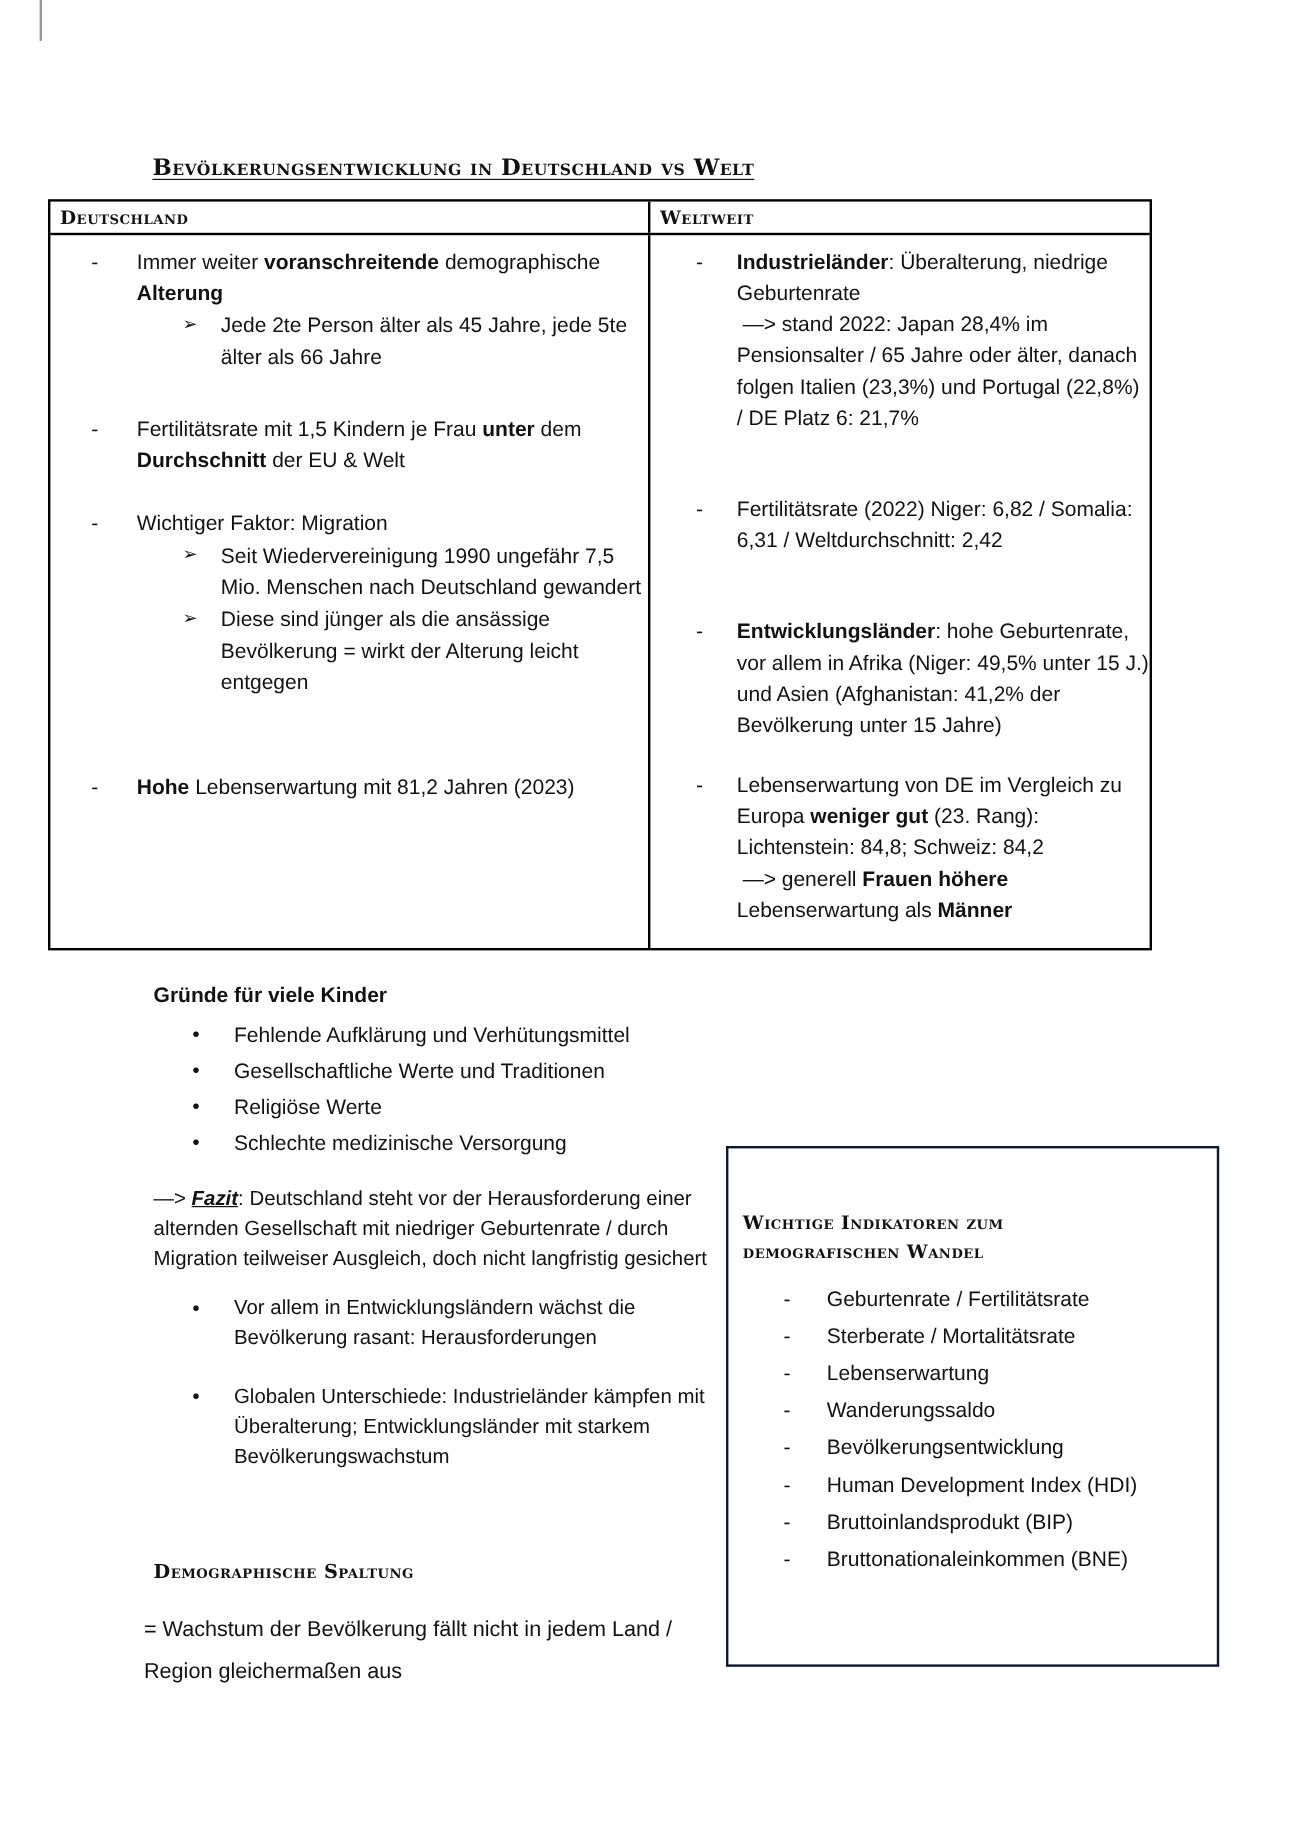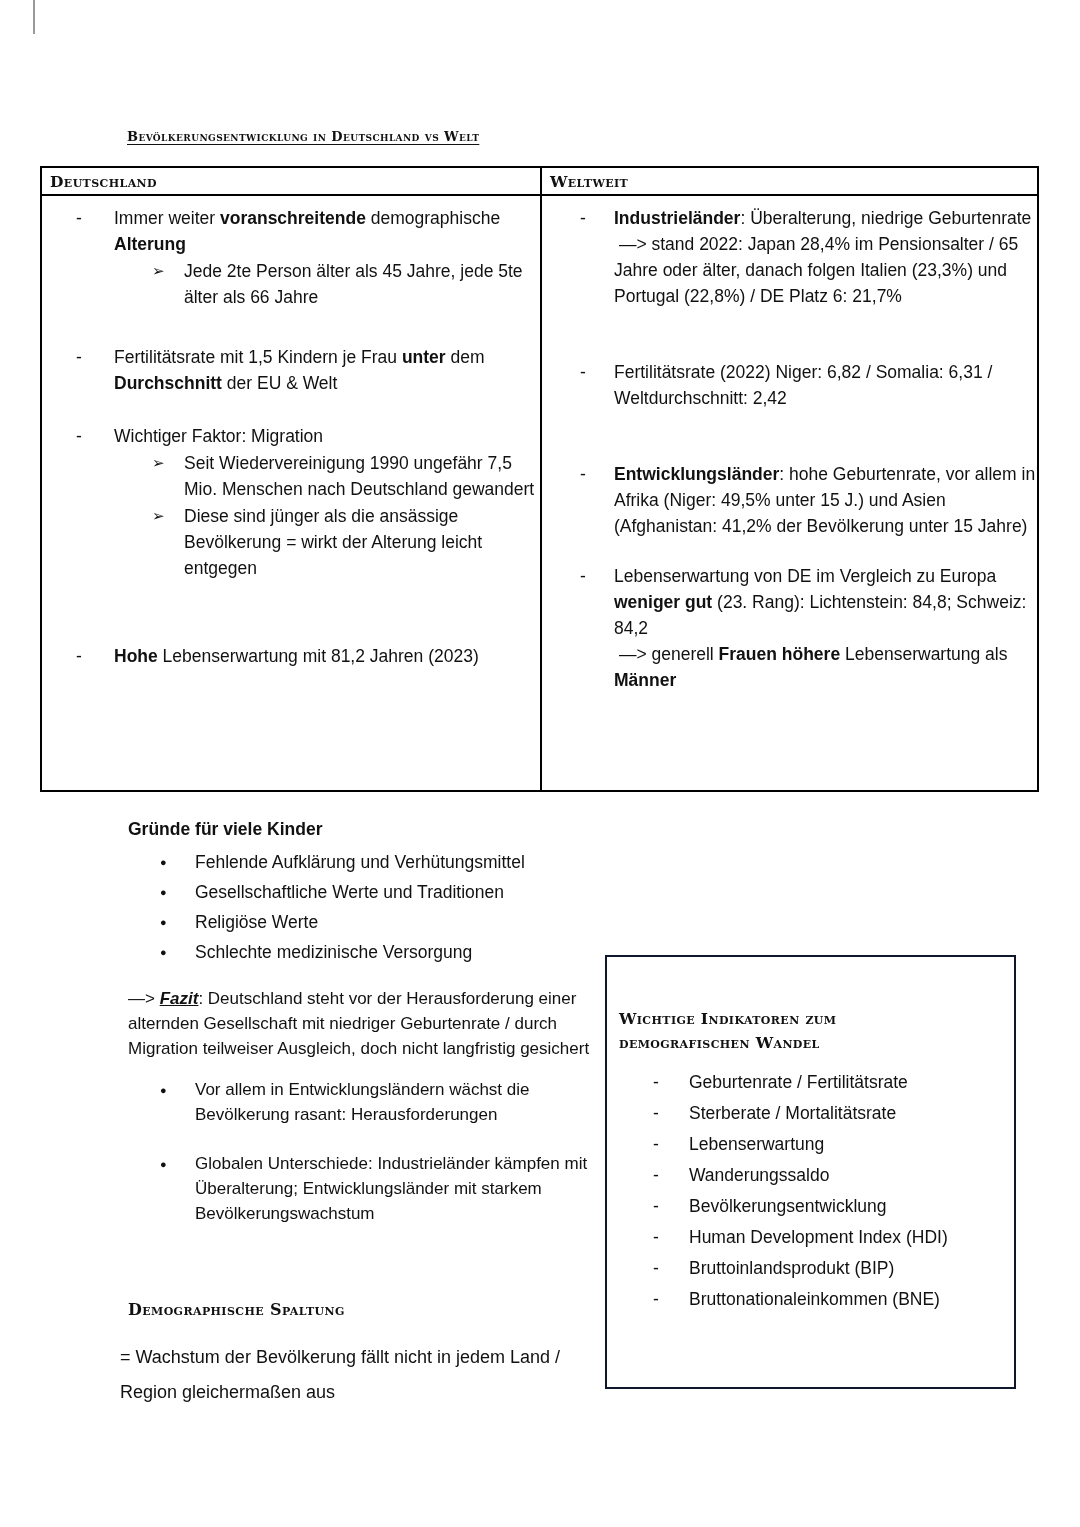--- a/index.html
+++ b/index.html
@@ -15,27 +15,27 @@
   .fancy {
     font-family:"DejaVu Serif", serif;
     font-weight:700;
     font-variant:small-caps;
     letter-spacing:.4px;
   }
   .artifact-line { position:absolute; left:33px; top:0; width:2px; height:34px; background:#9a9a9a; }
 
   .title {
     position:absolute; left:127px; top:129px;
-    font-size:13px;
+    font-size:19px;
     text-decoration:underline;
     text-underline-offset:3px;
   }
 
   
-  .vs-table { position:absolute; left:40px; top:166px; width:999px; border:2px solid #000; }
+  .vs-table { position:absolute; left:40px; top:166px; width:920px; border:2px solid #000; }
   .vt-header { display:flex; border-bottom:2px solid #000; }
   .vt-header .hcell { padding:4px 8px 3px 8px; font-size:15.5px; }
   .col-l { width:500px; border-right:2px solid #000; }
   .col-r { flex:1; }
   .vt-body { display:flex; min-height:594px; font-size:17.5px; line-height:26px; }
   .vt-body .bcell { padding-top:9px; padding-bottom:8px; }
 
   .t-item { display:flex; }
   .t-item-l { padding-left:34px; }
   .t-item-l .marker { width:38px; flex:none; }

